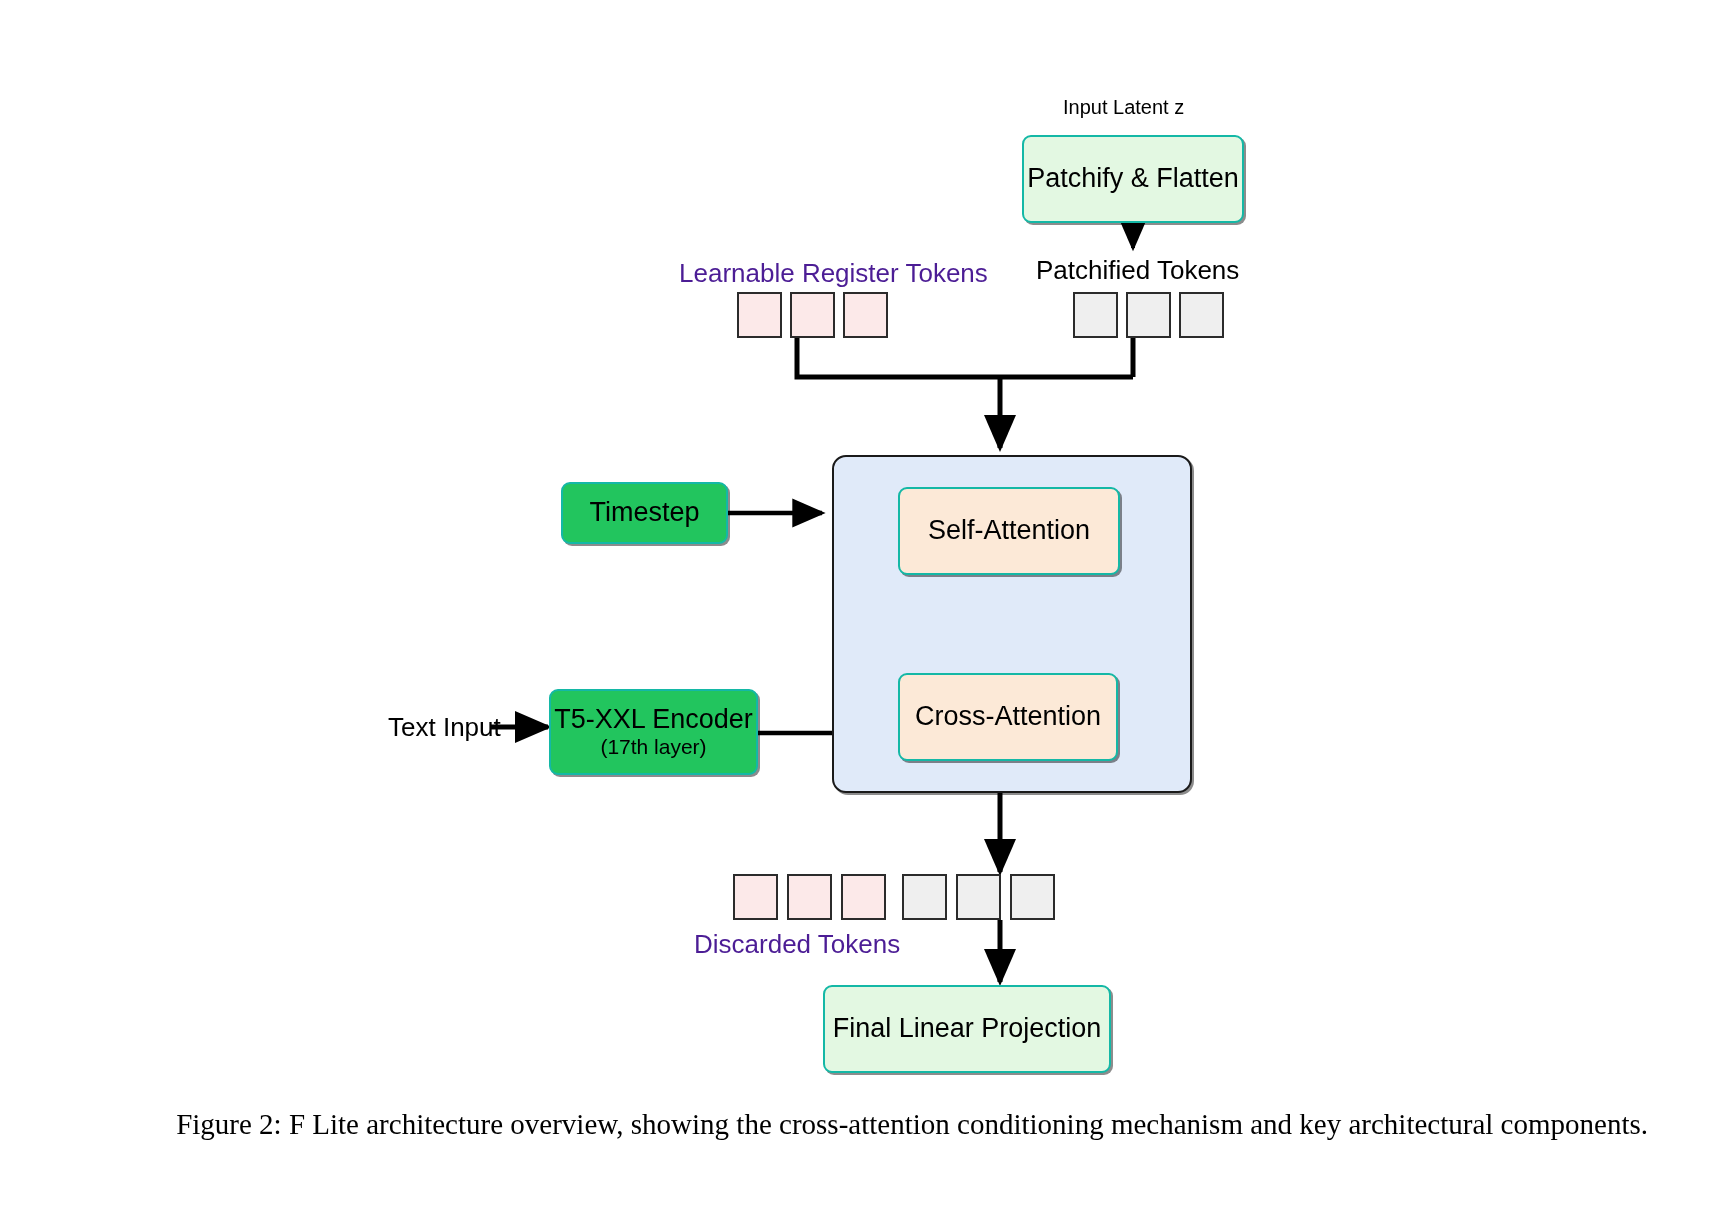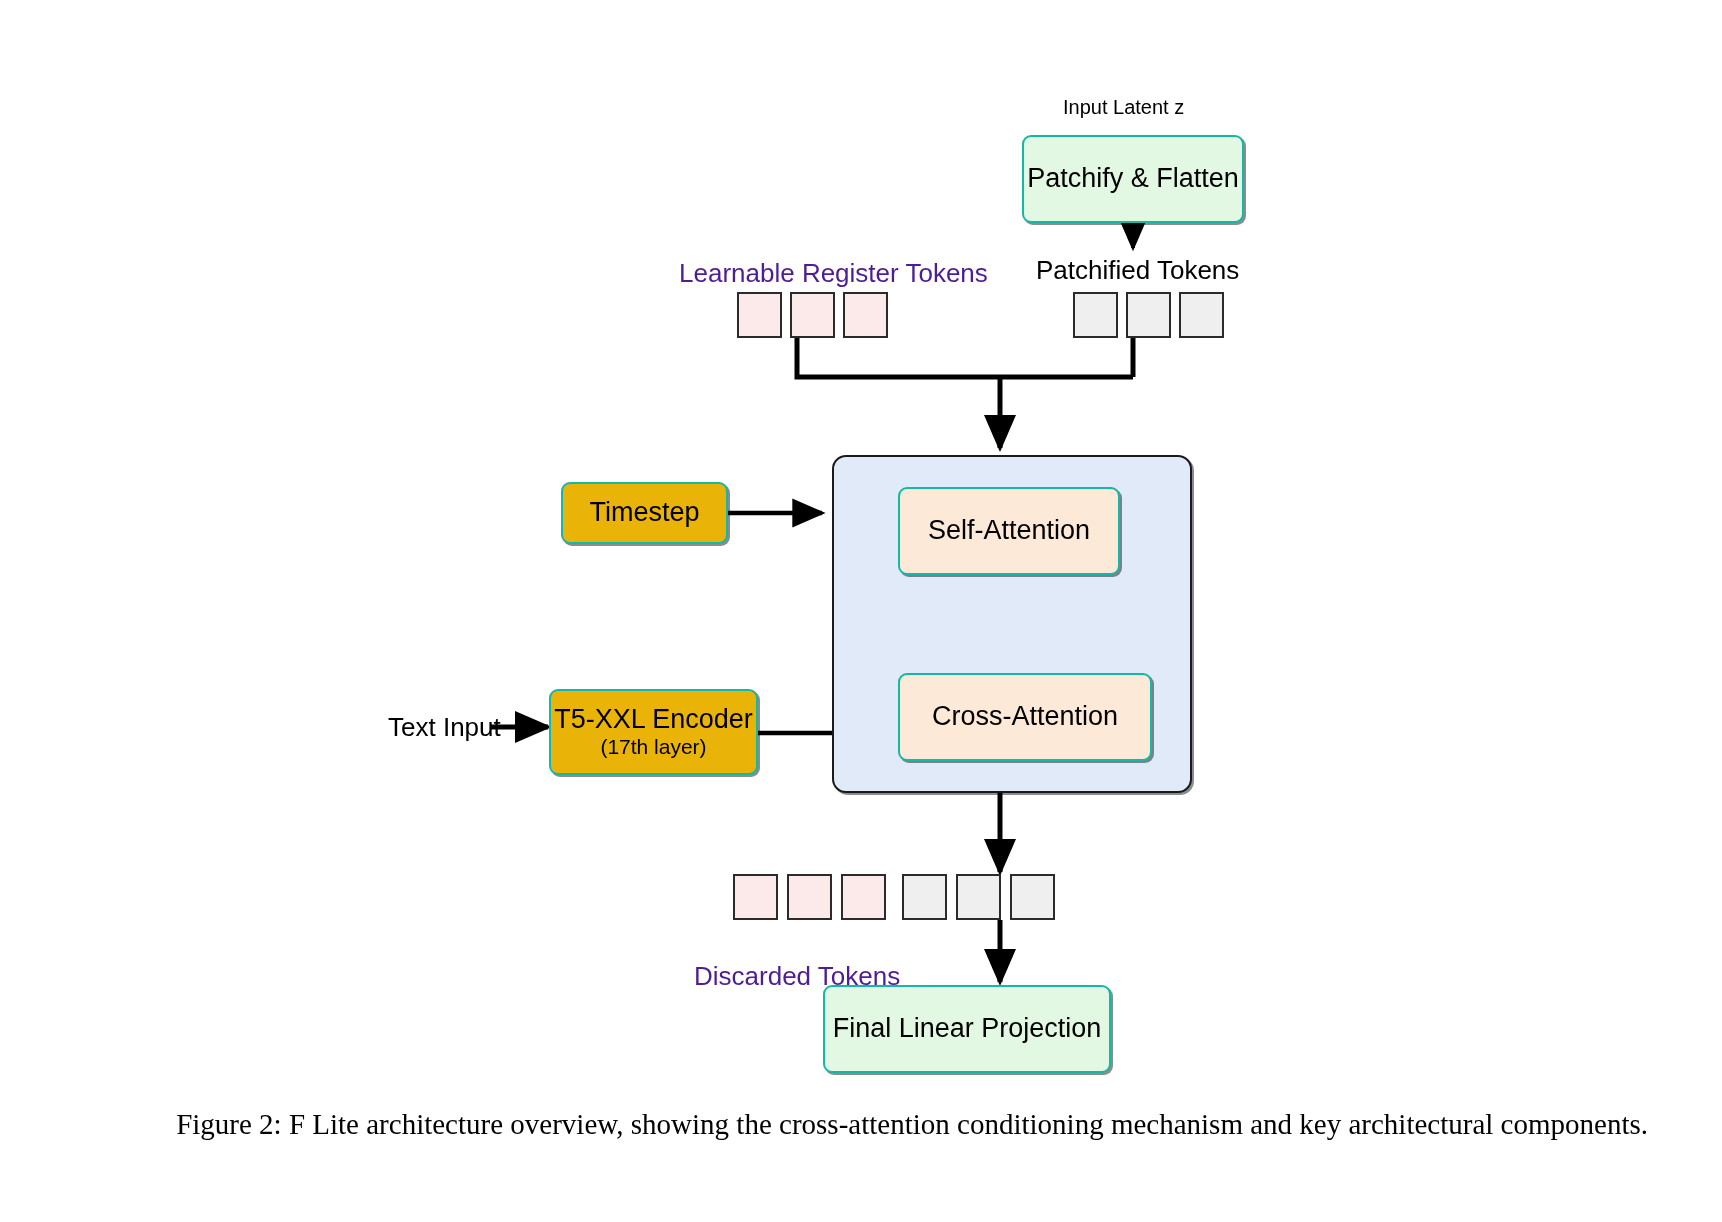--- a/index.html
+++ b/index.html
@@ -36,21 +36,21 @@
     border: 2px solid #14b8a6;
     border-radius: 9px;
     text-align: center;
     line-height: 1.15;
     box-shadow: 2px 2px 0 rgba(0,0,0,0.45);
   }
   .green-box {
     background: #e3f8e2;
   }
   .purple-box {
-    background: #eab308;
+    background: #22c55e;
   }
   .peach-box {
     background: #fce9d7;
   }
   .blue-region {
     position: absolute;
     box-sizing: border-box;
     border: 2px solid #1a1a1a;
     border-radius: 14px;
     background: #e0eaf9;
@@ -135,21 +135,21 @@
   <div class="token token-gray" style="left: 1073px; top: 292px; width: 45px; height: 46px;"></div>
   <div class="token token-gray" style="left: 1126px; top: 292px; width: 45px; height: 46px;"></div>
   <div class="token token-gray" style="left: 1179px; top: 292px; width: 45px; height: 46px;"></div>
 
   <div class="blue-region" style="left: 832px; top: 455px; width: 360px; height: 338px;"></div>
 
   <div class="node-box peach-box" style="left: 898px; top: 487px; width: 222px; height: 88px; font-size: 27px;">
     <span>Self-Attention</span>
   </div>
 
-  <div class="node-box peach-box" style="left: 898px; top: 673px; width: 254px; height: 88px; font-size: 27px;">
+  <div class="node-box peach-box" style="left: 898px; top: 673px; width: 220px; height: 88px; font-size: 27px;">
     <span>Cross-Attention</span>
   </div>
 
 
   <div class="node-box purple-box" style="left: 561px; top: 482px; width: 167px; height: 62px; font-size: 27px;">
     <span>Timestep</span>
   </div>
 
   <div class="plain-label label-black" style="left: 388px; top: 712px; font-size: 26px;">Text Input</div>
 
@@ -158,21 +158,21 @@
     <span class="sub-line">(17th layer)</span>
   </div>
 
   <div class="token token-pink" style="left: 733px; top: 874px; width: 45px; height: 46px;"></div>
   <div class="token token-pink" style="left: 787px; top: 874px; width: 45px; height: 46px;"></div>
   <div class="token token-pink" style="left: 841px; top: 874px; width: 45px; height: 46px;"></div>
   <div class="token token-gray" style="left: 902px; top: 874px; width: 45px; height: 46px;"></div>
   <div class="token token-gray" style="left: 956px; top: 874px; width: 45px; height: 46px;"></div>
   <div class="token token-gray" style="left: 1010px; top: 874px; width: 45px; height: 46px;"></div>
 
-  <div class="plain-label label-red" style="left: 694px; top: 929px; font-size: 26px; margin-top: 32px;">Discarded Tokens</div>
+  <div class="plain-label label-red" style="left: 694px; top: 929px; font-size: 26px;">Discarded Tokens</div>
 
   <div class="node-box green-box" style="left: 823px; top: 985px; width: 288px; height: 88px; font-size: 27px;">
     <span>Final Linear Projection</span>
   </div>
 
   <div id="caption">Figure 2: F Lite architecture overview, showing the cross-attention conditioning mechanism and key architectural components.</div>
 
 </div>
 
 </body></html>

